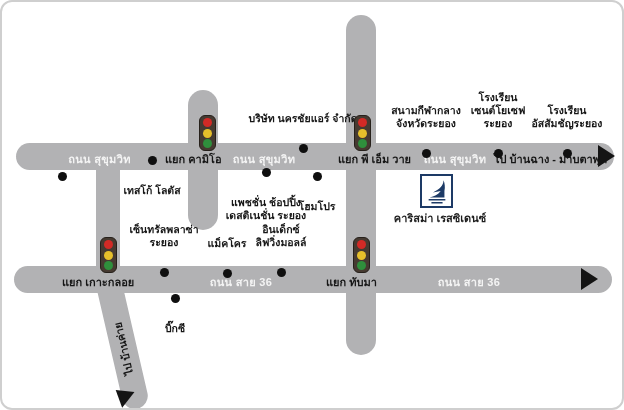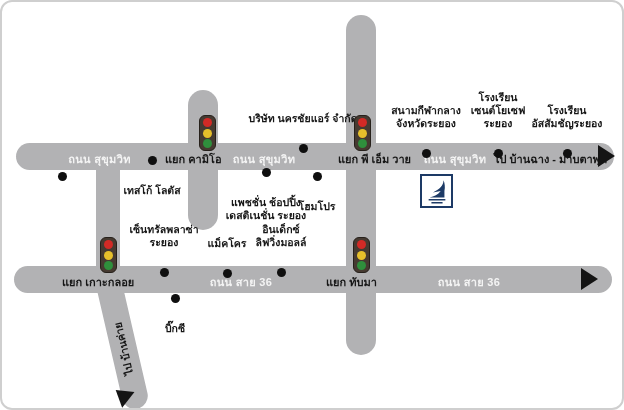--- a/index.html
+++ b/index.html
@@ -151,20 +151,21 @@
     <div class="poi-label">โฮมโปร</div>
   </div>
 
   <div class="logo-box">
     <svg width="26" height="27" viewBox="0 0 28 28">
       <path d="M21 2 C21 8 16.5 12 9.5 15 L18 13.5 C15 17.5 11 19.5 6 20.5 L22 20.5 L22 13.5 C23 9.5 22.3 5 21 2 Z" fill="#1d3a66"></path>
       <path d="M5 23 L23 23" stroke="#1d3a66" stroke-width="1.6"></path>
       <path d="M8 26 L20 26" stroke="#1d3a66" stroke-width="1.6"></path>
     </svg>
   </div>
+  <div class="brand-label">คาริสม่า เรสซิเดนซ์</div>
 
   <div class="poi" style="left:112px; top:221px; width:100px;">
     <div class="poi-label">เซ็นทรัลพลาซ่า
 ระยอง</div>
     <div class="dot"></div>
   </div>
   <div class="poi" style="left:196px; top:235px; width:58px;">
     <div class="poi-label">แม็คโคร</div>
     <div class="dot"></div>
   </div>

